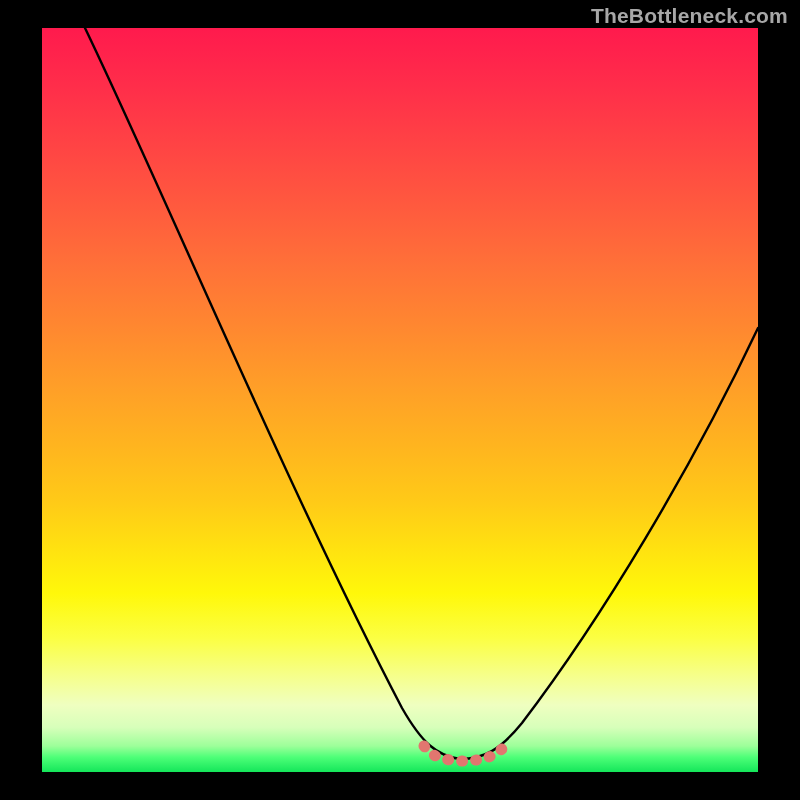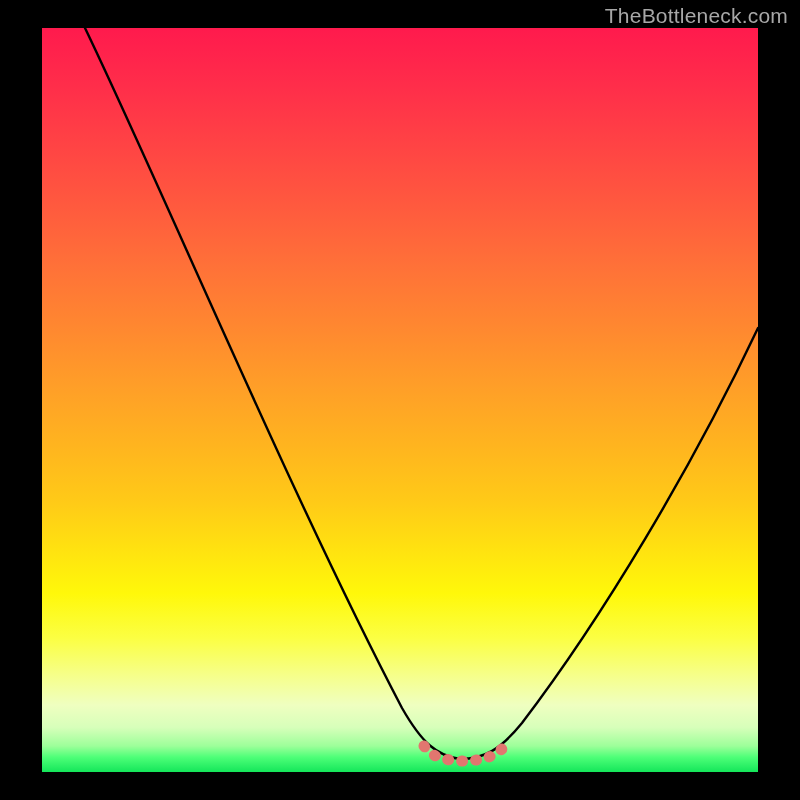--- a/index.html
+++ b/index.html
@@ -53,21 +53,21 @@
     top: 0;
     width: 716px;
     height: 744px;
   }
   .watermark {
     position: absolute;
     top: 4px;
     right: 12px;
     color: #a7a7a7;
     font-size: 21px;
-    font-weight: 400;
+    font-weight: 700;
     letter-spacing: 0.2px;
     user-select: none;
   }
 </style>
 </head>
 <body>
 
 <div class="frame">
 
   <div class="watermark">TheBottleneck.com</div>

